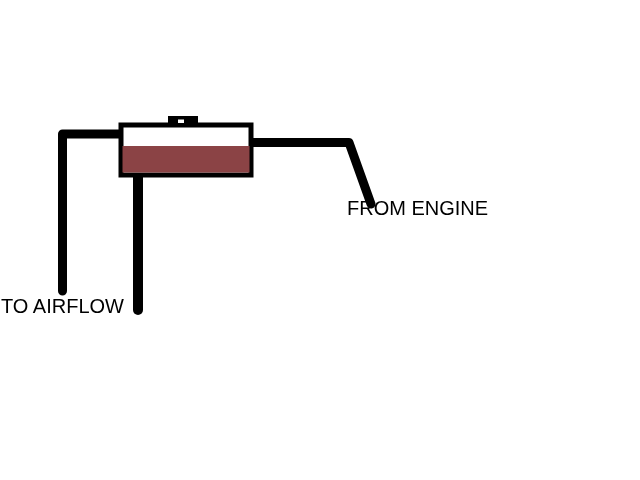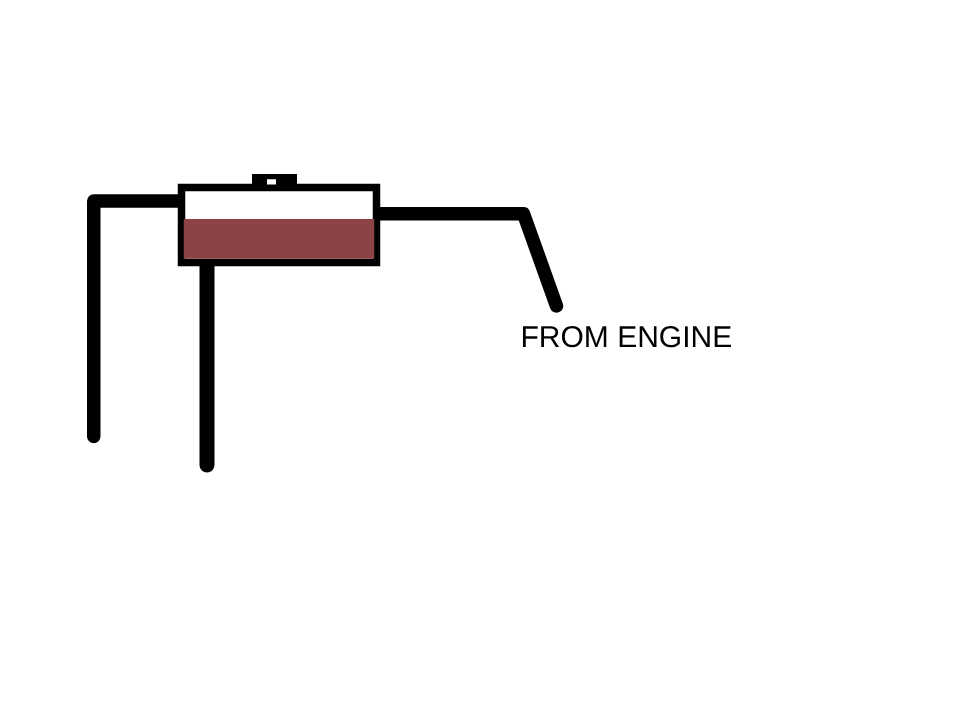--- a/index.html
+++ b/index.html
@@ -24,21 +24,21 @@
     font-family: "Liberation Sans", sans-serif;
     font-size: 20px;
     letter-spacing: 0px;
     color: #000000;
     white-space: nowrap;
     -webkit-user-select: none;
     user-select: none;
   }
   .label-to-airflow { left: 1px;   top: 295px; }
   .label-to-oil-pan { left: 100px; top: 320px; }
-  .label-from-engine{ left: 347px; top: 214px; text-align: right; }
+  .label-from-engine{ left: 347px; top: 197px; text-align: right; }
 </style>
 </head>
 <body>
 
 <div class="stage">
 
   <svg class="drawing" width="640" height="480" viewBox="0 0 640 480" xmlns="http://www.w3.org/2000/svg">
 
     <polyline points="124,134 62.5,134 62.5,291" fill="none" stroke-width="9" stroke-linecap="round" stroke-linejoin="round" stroke="#000000"></polyline>
 
@@ -48,17 +48,18 @@
 
     <rect x="121" y="125" width="130" height="50" fill="#ffffff" stroke-width="5" stroke="#000000"></rect>
 
     <rect x="122.5" y="146" width="127" height="26.5" stroke="none" fill="#8B4345"></rect>
 
     <rect x="168" y="116" width="30" height="7" stroke="none" fill="#000000"></rect>
 
     <rect x="178" y="119.5" width="6" height="3.5" stroke="none" fill="#ffffff"></rect>
   </svg>
 
+  <div class="label label-to-airflow">TO AIRFLOW</div>
 
 
   <div class="label label-from-engine">FROM ENGINE</div>
 
 </div>
 
 </body></html>

